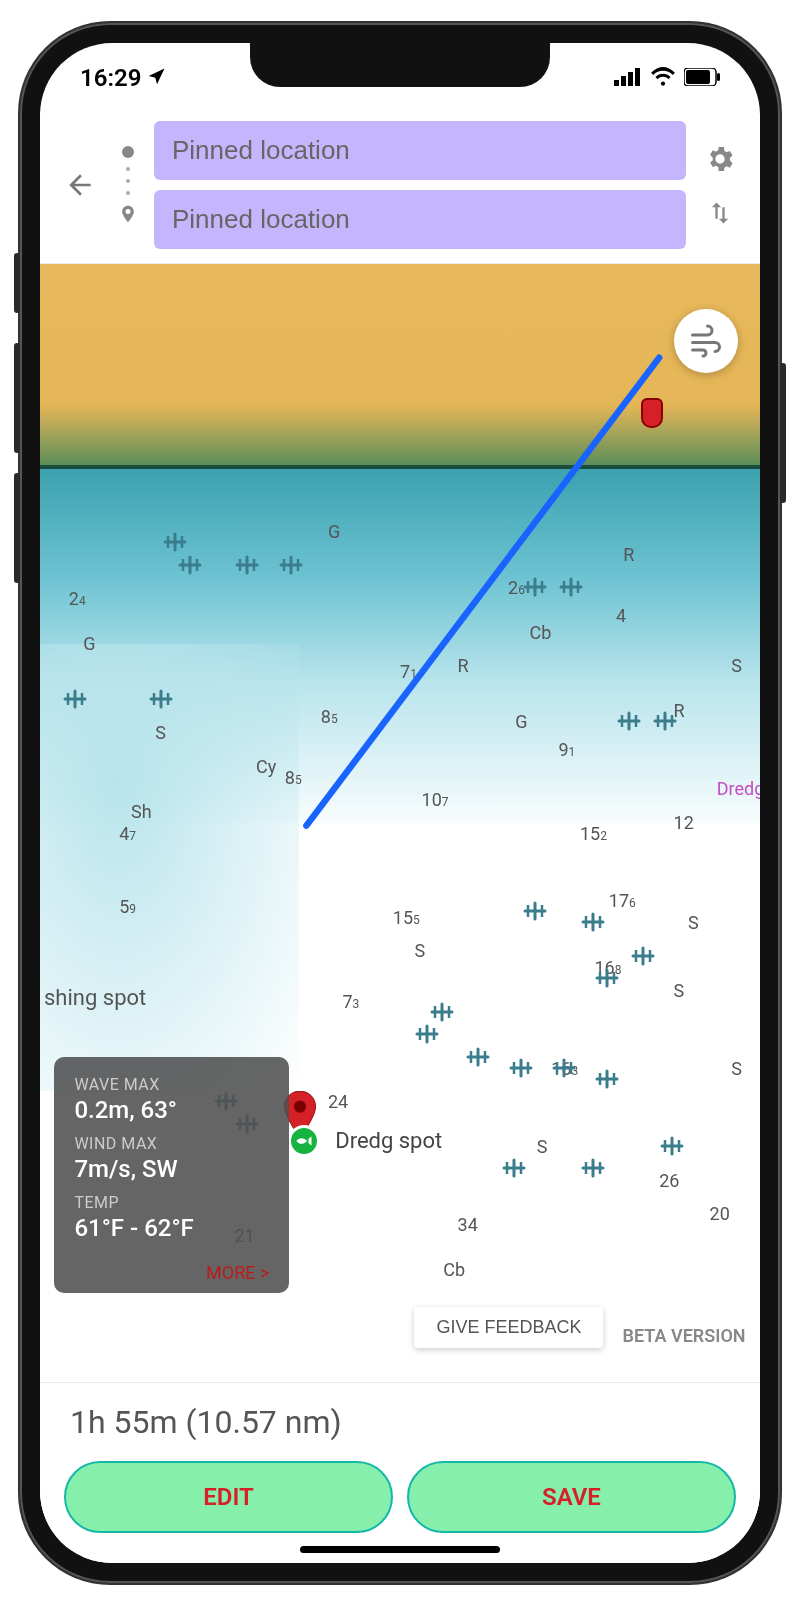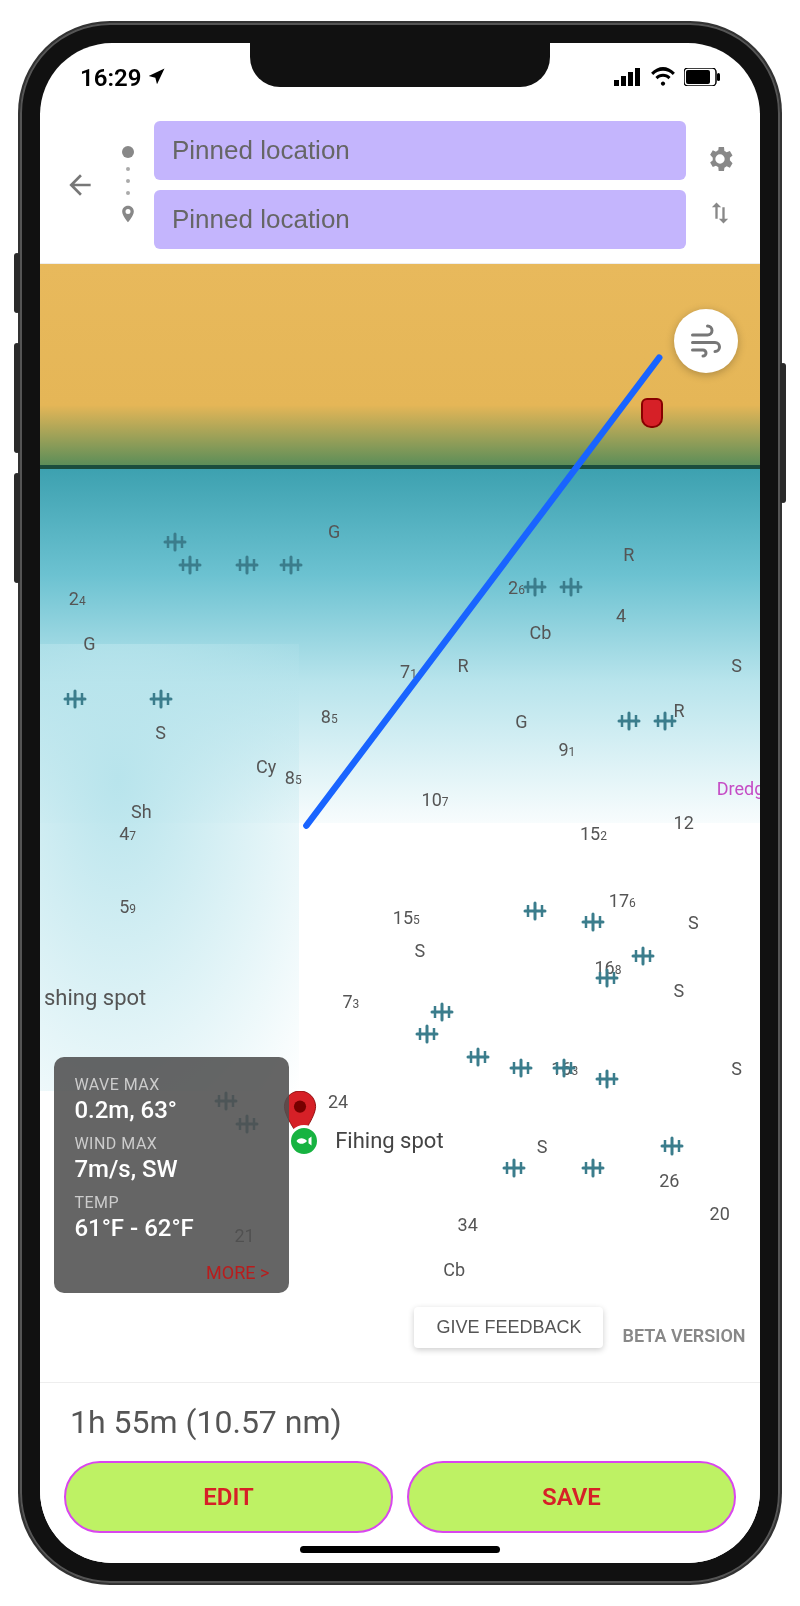--- a/index.html
+++ b/index.html
@@ -272,23 +272,23 @@
   .btn {
     flex: 1;
     padding: 20px 0;
     border-radius: 40px;
     font-size: 24px;
     font-weight: 600;
     text-align: center;
     cursor: pointer;
   }
   .btn.outline {
-    border: 2px solid #d946ef;
+    border: 2px solid #14b8a6;
     color: #d62027;
-    background: #bef264;
+    background: #86efac;
   }
   .btn.primary {
     background: #d62027;
     color: #fff;
     border: 2px solid #d62027;
     flex: 1.3;
   }
   .home-ind {
     position: absolute;
     bottom: 10px;
@@ -602,21 +602,21 @@
         <svg width="44" height="52" viewBox="0 0 24 30">
             <path fill="#d62027" stroke="#800" stroke-width="0.5" d="M12 0C7 0 3 4 3 9c0 6 9 18 9 18s9-12 9-18c0-5-4-9-9-9z"></path>
             <circle cx="12" cy="9" r="3.5" fill="#700"></circle>
           </svg>
       </div>
       <div class="fish-dot">
         <svg width="18" height="12" viewBox="0 0 24 16">
             <path fill="#fff" d="M2 8c3-5 10-5 14 0-4 5-11 5-14 0zm16-3l4-3v12l-4-3z"></path>
           </svg>
       </div>
-      <span class="dest-label">Fihing spot</span>
+      <span class="dest-label">Dredg spot</span>
       <span class="spot-label">shing spot</span>
 
       <div class="wind-btn">
         <svg width="36" height="36" viewBox="0 0 24 24">
             <path fill="none" stroke="#777" stroke-width="2" stroke-linecap="round" d="M3 8h10a3 3 0 100-6M3 13h15a3 3 0 110 6M3 18h7a2 2 0 110 4"></path>
           </svg>
       </div>
 
       <div class="info-panel">
         <div class="label">WAVE MAX</div>

